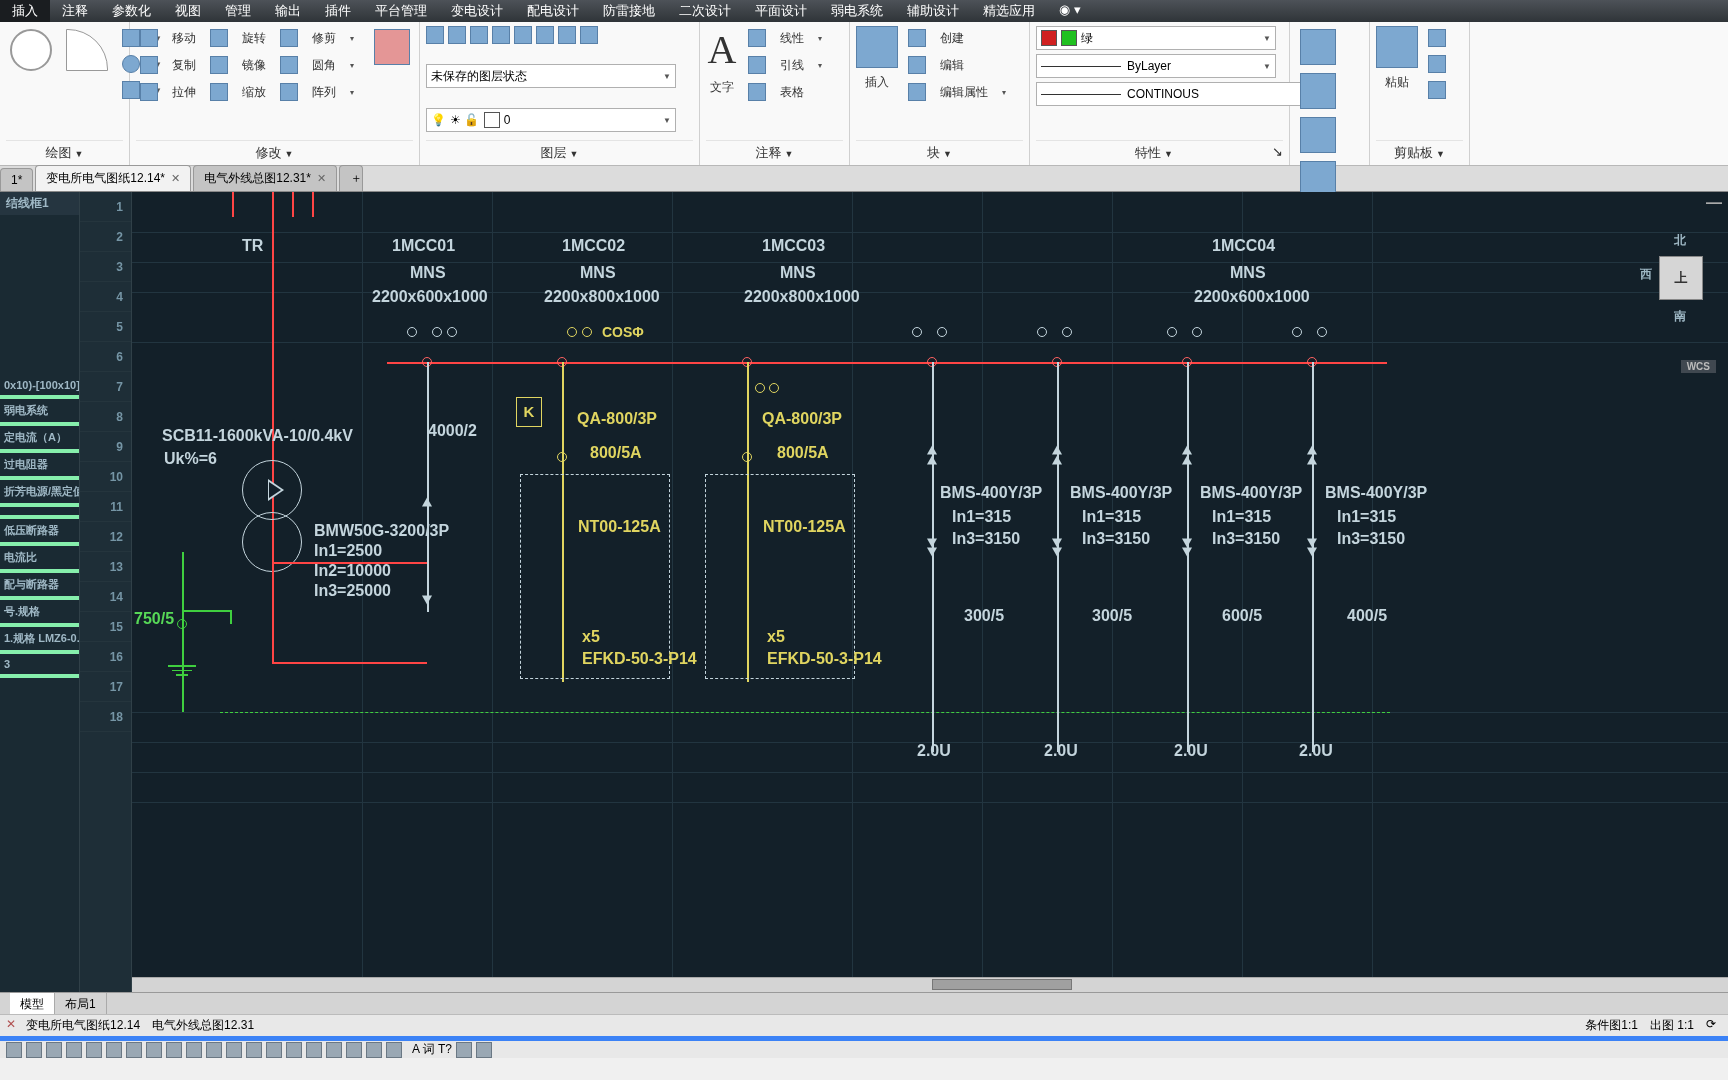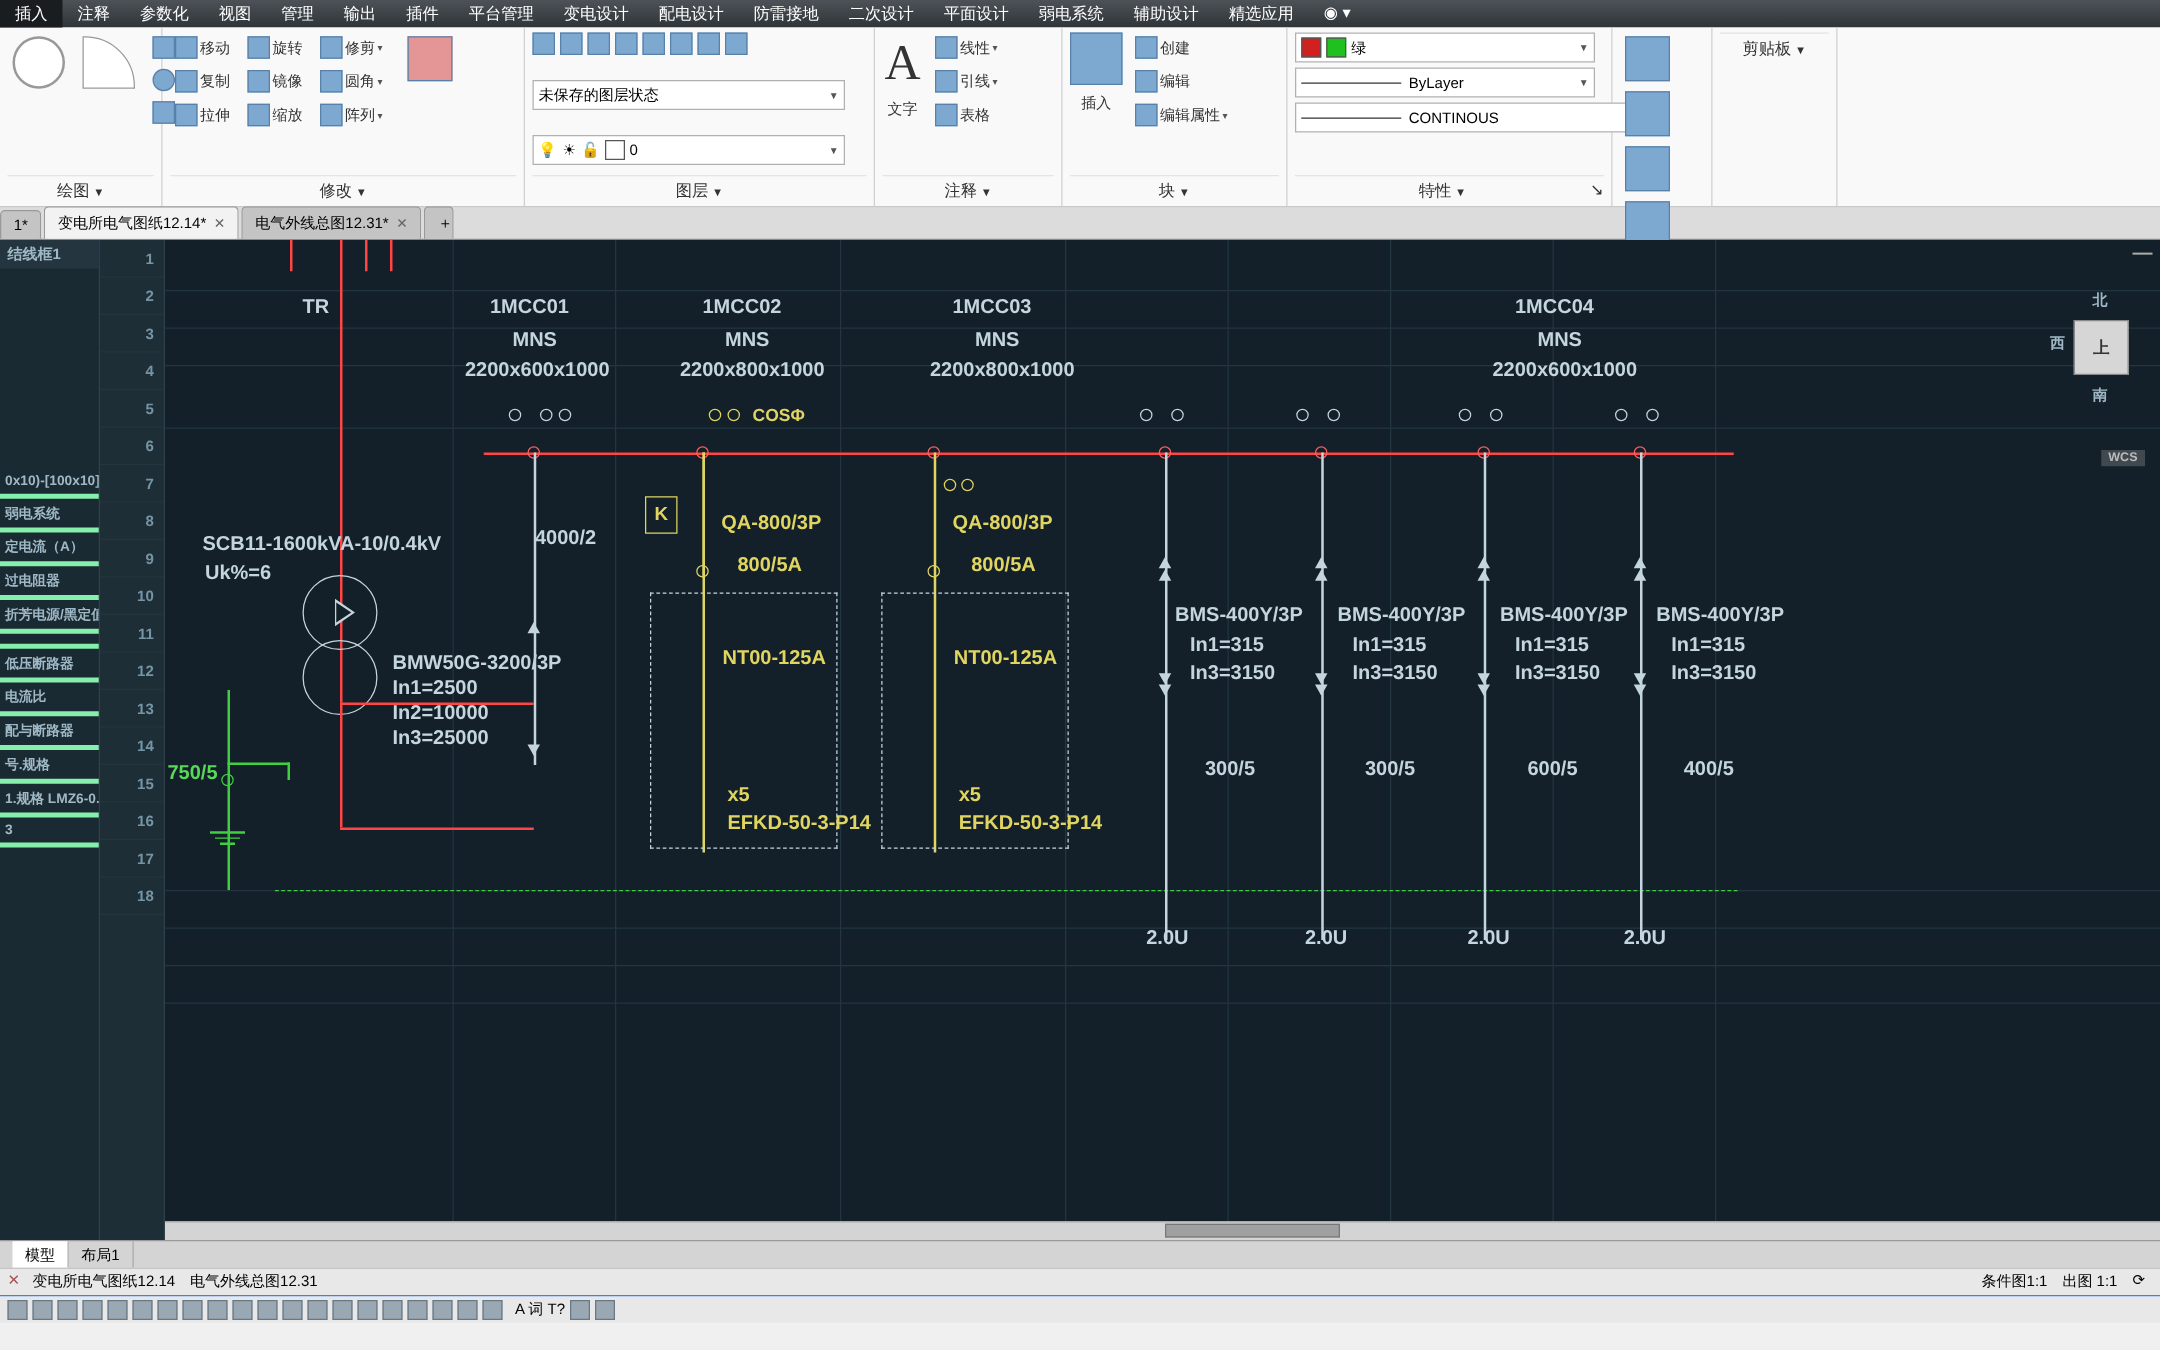--- a/index.html
+++ b/index.html
@@ -11,21 +11,21 @@
 .menubar .item.active { background: #1a1d20; }
 
 
 .ribbon { display: flex; background: #f9f9f9; height: 144px; border-bottom: 1px solid #b8b8b8; }
 .panel { border-right: 1px solid #d0d0d0; display: flex; flex-direction: column; justify-content: space-between; padding: 4px 6px 0 6px; }
 .panel-body { display: flex; gap: 6px; align-items: flex-start; flex: 1; }
 .panel-title { text-align: center; font-size: 13px; color: #333; padding: 3px 0; border-top: 1px solid #e4e4e4; }
 .panel-title .drop { display:inline-block; margin-left:3px; font-size:9px; }
 .col { display: flex; flex-direction: column; gap: 3px; }
 .row { display: flex; gap: 4px; align-items: center; }
-.rbtn { display: flex; align-items: center; gap: 2px; padding: 2px 3px; font-size: 12px; color: #333; cursor: pointer; border: 1px solid transparent; white-space: nowrap; }
+.rbtn { display: flex; align-items: center; gap: 14px; padding: 2px 3px; font-size: 12px; color: #333; cursor: pointer; border: 1px solid transparent; white-space: nowrap; }
 .ico { width: 18px; height: 18px; background: #7da8d0; display: inline-block; border: 1px solid #5880a8; }
 .ico.lg { width: 36px; height: 36px; }
 .ico.xl { width: 42px; height: 42px; }
 .drop-arrow { font-size: 8px; color: #555; }
 .combo { height: 24px; border: 1px solid #b0b0b0; background: #fff; font-size: 12px; padding: 0 4px; display: flex; align-items: center; justify-content: space-between; }
 .sw { width:16px; height:16px; display:inline-block; border:1px solid #555; }
 
 
 .doc-tabs { display: flex; background: #dcdcdc; height: 26px; align-items: flex-end; border-bottom: 1px solid #888; }
 .doc-tab { padding: 4px 10px; font-size: 12px; background: #c4c4c4; border: 1px solid #999; border-bottom: none; border-radius: 4px 4px 0 0; margin-right: 2px; display:flex; align-items:center; gap:6px; }
@@ -74,21 +74,21 @@
 .viewcube { position:absolute; right:12px; top:40px; width:70px; height:90px; color:#9fb8c5; font-size:12px; }
 .viewcube .cube{ width:44px; height:44px; background:#d6d6d6; border:1px solid #888; position:absolute; left:13px; top:24px; display:flex; align-items:center; justify-content:center; color:#333; font-size:13px;}
 .wcs { position:absolute; right:12px; top:168px; background:#404850; color:#bbb; font-size:10px; padding:1px 6px; }
 
 
 .model-tabs { background:#d4d4d4; height:22px; display:flex; font-size:12px; border-top:1px solid #999; }
 .model-tabs .t { padding:3px 10px; border-right:1px solid #aaa; }
 .model-tabs .t.active { background:#fff; }
 .statusA { background:#e8e8e8; height:22px; display:flex; font-size:12px; align-items:center; justify-content:space-between; padding:0 6px; border-top:1px solid #bbb;}
 .statusA .seg{padding:0 6px;}
-.statusB { background:#e8e8e8; height:22px; display:flex; gap:4px; align-items:center; padding:0 6px; border-top:1px solid #3b82f6;}
+.statusB { background:#e8e8e8; height:22px; display:flex; gap:4px; align-items:center; padding:0 6px; border-top:5px solid #3b82f6;}
 .sb-ico{width:16px;height:16px;background:#9aa8b4;border:1px solid #6a7884;}
 .minbtn{position:absolute;right:6px;top:2px;color:#aaa;font-size:16px;}
 .scrollbar-h{position:absolute;left:0;right:0;bottom:0;height:15px;background:#d4d4d4;border-top:1px solid #aaa;}
 .scroll-thumb{position:absolute;height:11px;top:1px;background:#a0a0a0;border:1px solid #777;}
 </style>
 </head>
 <body>
 
 <div class="menubar">
   <div class="item active">插入</div>
@@ -320,20 +320,37 @@
         </span>
       <span class="rbtn">
           <span class="ico lg"></span>
         </span>
     </div>
     <div class="panel-title"><span>组</span><span class="drop">▼</span></div>
   </div>
 
 
   <div class="panel" style="width:100px">
+    <div class="panel-body">
+      <div class="col" style="align-items:center">
+          <span class="ico xl"></span>
+          <span class="rbtn">粘贴</span>
+        </div>
+      <div class="col" style="gap:2px">
+        <span class="rbtn">
+            <span class="ico"></span>
+          </span>
+        <span class="rbtn">
+            <span class="ico"></span>
+          </span>
+        <span class="rbtn">
+            <span class="ico"></span>
+          </span>
+      </div>
+    </div>
     <div class="panel-title"><span>剪贴板</span><span class="drop">▼</span></div>
   </div>
 </div>
 
 <div class="doc-tabs">
   <div class="doc-tab">
       <span>1*</span>
     </div>
   <div class="doc-tab active">
       <span>变电所电气图纸12.14*</span>

